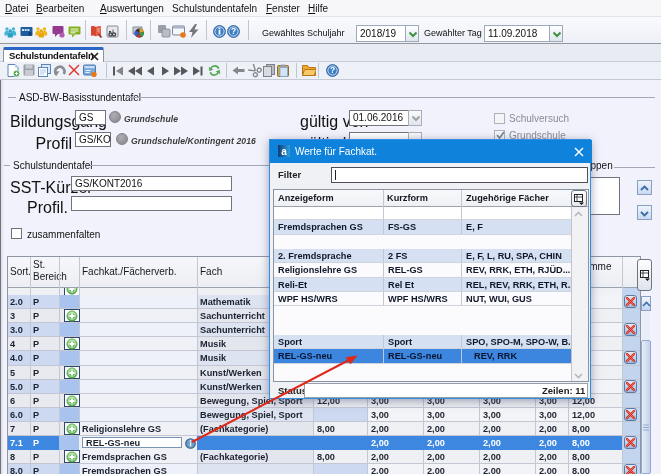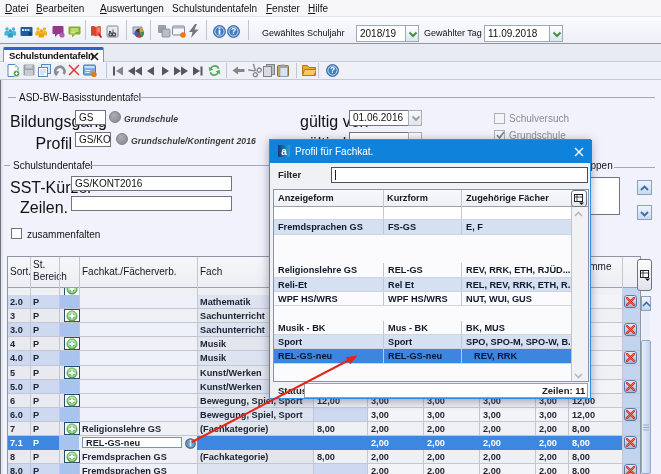--- a/index.html
+++ b/index.html
@@ -280,21 +280,21 @@
   </div>
 <span class="cblabd" style="left:509px;top:130px">Grundschule</span>
 
 <div class="abs gline" style="left:4px;top:165px;width:6px"></div>
 <span class="glab" style="left:13px;top:160px">Schulstundentafel</span>
 <div class="abs gline" style="left:90px;top:165px;width:195px"></div>
 <span class="flab" style="left:10px;top:179px;width:58px">SST-Kürzel</span>
 <div class="tbox" style="left:71px;top:176px;width:161px;height:15px">
     <span class="tx">GS/KONT2016</span>
   </div>
-<span class="flab" style="left:10px;top:199px;width:58px">Zeilen.</span>
+<span class="flab" style="left:10px;top:199px;width:58px">Profil.</span>
 <div class="tbox" style="left:71px;top:196px;width:161px;height:15px"></div>
 <div class="cb" style="left:11px;top:228px"></div>
 <span class="cblab" style="left:27px;top:229px">zusammenfalten</span>
 
 <span class="glab" style="left:576px;top:160px">gruppen</span>
 <div class="abs gline" style="left:614px;top:167px;width:41px"></div>
 <div class="tbox" style="left:560px;top:177px;width:60px;height:38px"></div>
 <div class="abs" style="left:637px;top:180px;width:15px;height:15px;background:linear-gradient(#eef4fc,#c9d9f0);border:1px solid #8aa0c0">
     <svg style="position:absolute;left:2px;top:4px" width="9" height="7">
       <path d="M1 5 L4.5 1.5 L8 5" stroke="#3a6ea8" stroke-width="1.8" fill="none"></path>
@@ -859,21 +859,21 @@
         <defs>
           <linearGradient id="lg" x1="0" y1="0" x2="1" y2="0">
             <stop offset="0" stop-color="#123c6e"></stop>
             <stop offset="0.5" stop-color="#1a6fb4"></stop>
             <stop offset="1" stop-color="#2fa0d8"></stop>
           </linearGradient>
         </defs>
         <rect width="12" height="12" fill="url(#lg)"></rect>
         <text x="6" y="9.6" font-size="10" font-weight="bold" fill="#fff" text-anchor="middle" font-family="Liberation Sans">a</text>
       </svg></div>
-    <span class="abs" style="left:25px;top:6px;font-size:10px;color:#fff">Profil für Fachkat.</span>
+    <span class="abs" style="left:25px;top:6px;font-size:10px;color:#fff">Werte für Fachkat.</span>
     <svg class="abs" style="left:304px;top:7px" width="10" height="10">
       <path d="M1 1 L9 9 M9 1 L1 9" stroke="#fff" stroke-width="1.4"></path>
     </svg>
     <span class="abs" style="left:8px;top:29px;font-size:9.5px;font-weight:bold;color:#222">Filter</span>
     <div class="abs" style="left:61px;top:27px;width:257px;height:16px;background:#fff;border:1px solid #4a4e56"></div>
     <div class="abs" style="left:65px;top:30px;width:1px;height:10px;background:#222"></div>
     <div class="abs" style="left:3px;top:49px;width:316px;height:193px;background:#fbfbfd;border:1px solid #8a93a3"></div>
     <div class="abs" style="left:4px;top:50px;width:314px;height:17px;background:linear-gradient(#f8f9fb,#eef0f4);border-bottom:1px solid #9aa2b0"></div>
     <span class="abs hd" style="left:8px;top:53px;font-weight:bold;font-size:9.2px">Anzeigeform</span>
     <span class="abs hd" style="left:117px;top:53px;font-weight:bold;font-size:9.2px">Kurzform</span>
@@ -886,48 +886,48 @@
       <div class="hline" style="left:0;top:12px;width:297px;background:#d0d4dc"></div>
     </div>
     <div class="abs" style="left:4px;top:80px;width:297px;height:15px;background:#d5e1f3;overflow:hidden">
       <span class="dct" style="color:#10182a">Fremdsprachen GS</span>
       <span class="dct" style="left:114px;color:#10182a">FS-GS</span>
       <span class="dct" style="left:192px;color:#10182a">E, F</span>
       <div class="vline" style="left:109px;top:0;height:15px"></div>
       <div class="vline" style="left:187px;top:0;height:15px"></div>
       <div class="hline" style="left:0;top:14px;width:297px;background:#d0d4dc"></div>
     </div>
+    <div class="abs" style="left:4px;top:109px;width:297px;height:14px;background:#d5e1f3;overflow:hidden">
+      <span class="dct" style="color:#10182a">2. Fremdsprache</span>
+      <span class="dct" style="left:114px;color:#10182a">2 FS</span>
+      <span class="dct" style="left:192px;color:#10182a">E, F, L, RU, SPA, CHIN</span>
+      <div class="vline" style="left:109px;top:0;height:14px"></div>
+      <div class="vline" style="left:187px;top:0;height:14px"></div>
+      <div class="hline" style="left:0;top:13px;width:297px;background:#d0d4dc"></div>
+    </div>
     <div class="abs" style="left:4px;top:123px;width:297px;height:15px;background:#fbfbfd;overflow:hidden">
       <span class="dct" style="color:#10182a">Religionslehre GS</span>
       <span class="dct" style="left:114px;color:#10182a">REL-GS</span>
       <span class="dct" style="left:192px;color:#10182a">REV, RRK, ETH, RJÜD...</span>
       <div class="vline" style="left:109px;top:0;height:15px"></div>
       <div class="vline" style="left:187px;top:0;height:15px"></div>
       <div class="hline" style="left:0;top:14px;width:297px;background:#d0d4dc"></div>
     </div>
     <div class="abs" style="left:4px;top:138px;width:297px;height:14px;background:#d5e1f3;overflow:hidden">
       <span class="dct" style="color:#10182a">Reli-Et</span>
       <span class="dct" style="left:114px;color:#10182a">Rel Et</span>
       <span class="dct" style="left:192px;color:#10182a">REL, REV, RRK, ETH, R...</span>
       <div class="vline" style="left:109px;top:0;height:14px"></div>
       <div class="vline" style="left:187px;top:0;height:14px"></div>
       <div class="hline" style="left:0;top:13px;width:297px;background:#d0d4dc"></div>
     </div>
     <div class="abs" style="left:4px;top:152px;width:297px;height:14px;background:#fbfbfd;overflow:hidden">
       <span class="dct" style="color:#10182a">WPF HS/WRS</span>
       <span class="dct" style="left:114px;color:#10182a">WPF HS/WRS</span>
       <span class="dct" style="left:192px;color:#10182a">NUT, WUI, GUS</span>
-      <div class="vline" style="left:109px;top:0;height:14px"></div>
-      <div class="vline" style="left:187px;top:0;height:14px"></div>
-      <div class="hline" style="left:0;top:13px;width:297px;background:#d0d4dc"></div>
-    </div>
-    <div class="abs" style="left:4px;top:181px;width:297px;height:14px;background:#fbfbfd;overflow:hidden">
-      <span class="dct" style="color:#10182a">Musik - BK</span>
-      <span class="dct" style="left:114px;color:#10182a">Mus - BK</span>
-      <span class="dct" style="left:192px;color:#10182a">BK, MUS</span>
       <div class="vline" style="left:109px;top:0;height:14px"></div>
       <div class="vline" style="left:187px;top:0;height:14px"></div>
       <div class="hline" style="left:0;top:13px;width:297px;background:#d0d4dc"></div>
     </div>
     <div class="abs" style="left:4px;top:195px;width:297px;height:14px;background:#d5e1f3;overflow:hidden">
       <span class="dct" style="color:#10182a">Sport</span>
       <span class="dct" style="left:114px;color:#10182a">Sport</span>
       <span class="dct" style="left:192px;color:#10182a">SPO, SPO-M, SPO-W, B...</span>
       <div class="vline" style="left:109px;top:0;height:14px"></div>
       <div class="vline" style="left:187px;top:0;height:14px"></div>

